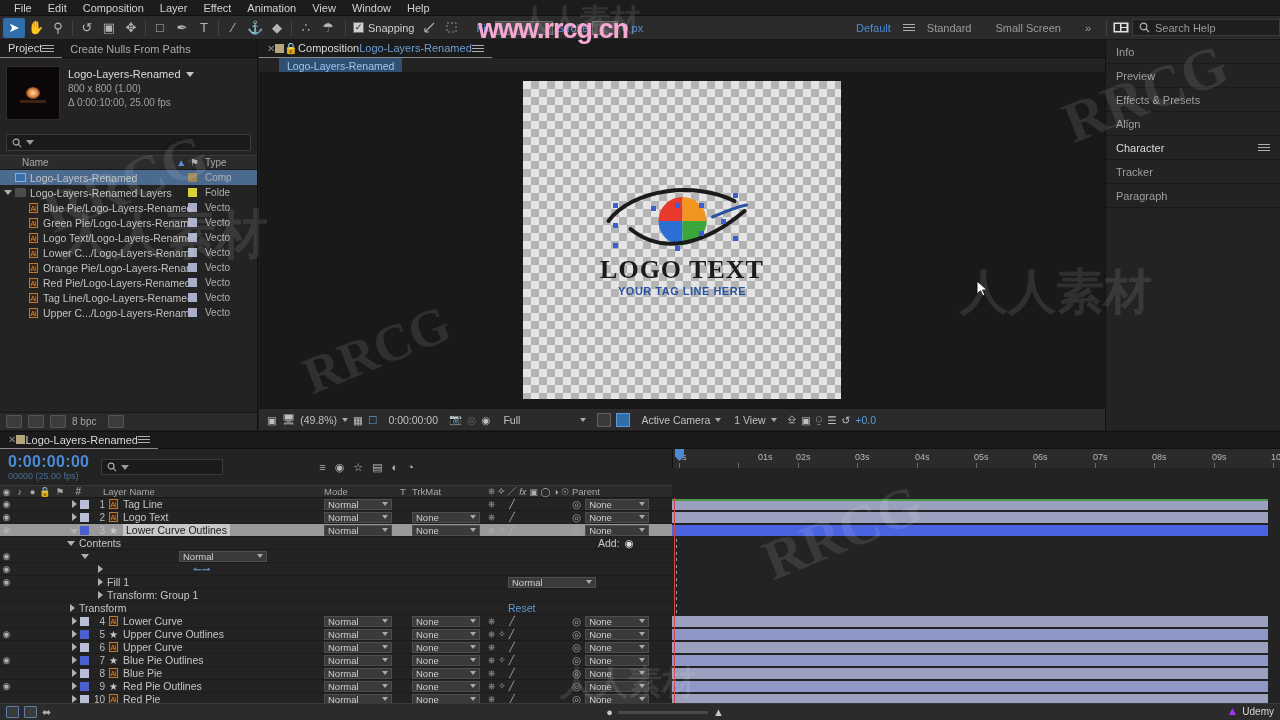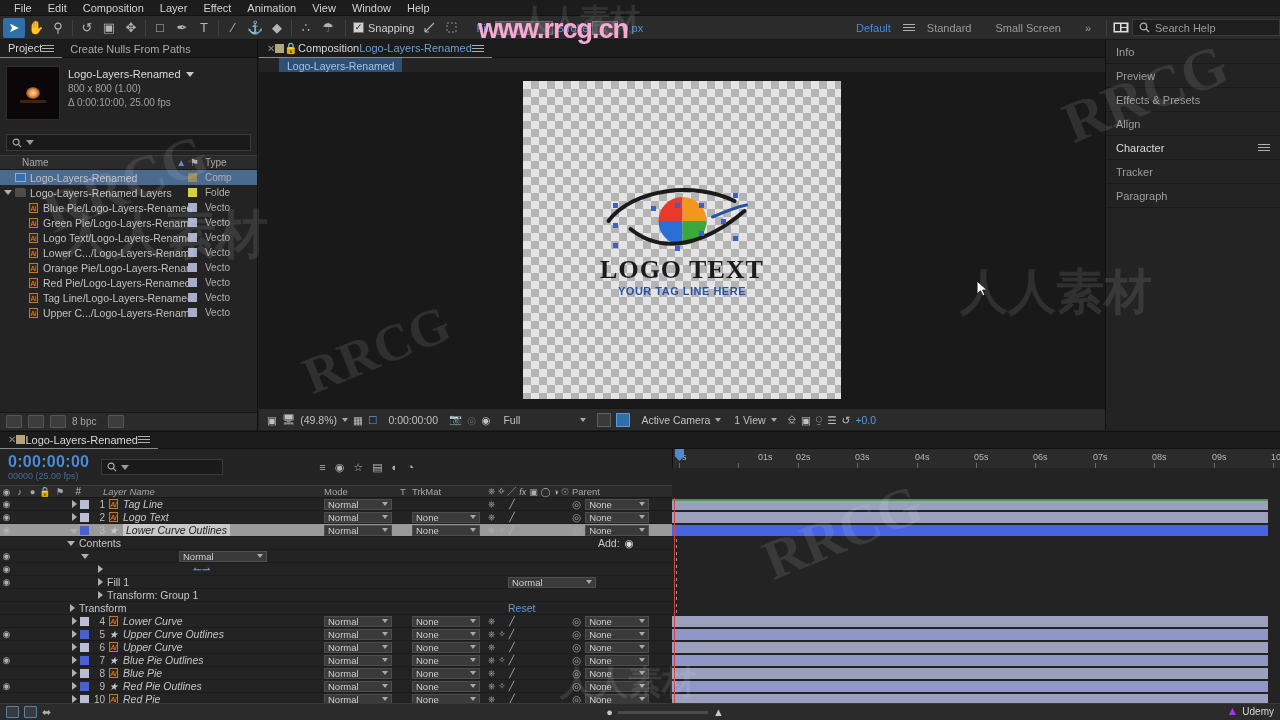--- a/index.html
+++ b/index.html
@@ -194,21 +194,21 @@
   .lrow { height: 13px; display: flex; align-items: center; font-size: 10.5px; color: #c6c6c6; border-bottom: 1px solid #1c1c1c; position: relative; }
   .lrow.sel { background: #9a9a9a; color: #1c1c1c; }
   .lrow.sub { background: #232323; }
   .eye { width: 13px; text-align: center; color: #b0b0b0; font-size: 9px; flex: none; }
   .cell-audio, .cell-solo, .cell-lock { width: 13px; flex: none; }
   .cell-shy { width: 16px; flex: none; }
   .cell-tw { width: 12px; flex: none; text-align: center; }
   .cell-num { width: 17px; flex: none; font-size: 10px; color: #bdbdbd; text-align: right; padding-right: 4px; }
   .cell-sw { width: 12px; flex: none; display: flex; align-items: center; }
   .swb { width: 9px; height: 9px; }
-  .cell-name { flex: 1; display: flex; align-items: center; gap: 5px; overflow: hidden; white-space: nowrap; font-style: italic; }
+  .cell-name { flex: 1; display: flex; align-items: center; gap: 5px; overflow: hidden; white-space: nowrap; }
   .cell-mode { width: 76px; flex: none; }
   .cell-t { width: 12px; flex: none; }
   .cell-trk { width: 76px; flex: none; }
   .cell-sws { width: 84px; flex: none; display: flex; align-items: center; gap: 3px; font-size: 9px; color: #b0b0b0; }
   .cell-parent { width: 100px; flex: none; display: flex; align-items: center; gap: 4px; }
   .dd {
     height: 11px; background: #3a3a3a; border: 1px solid #4e4e4e; display: flex; align-items: center;
     justify-content: space-between; padding: 0 3px; font-size: 9.5px; color: #cfcfcf; width: 68px;
   }
   .dd.wide { width: 64px; }

